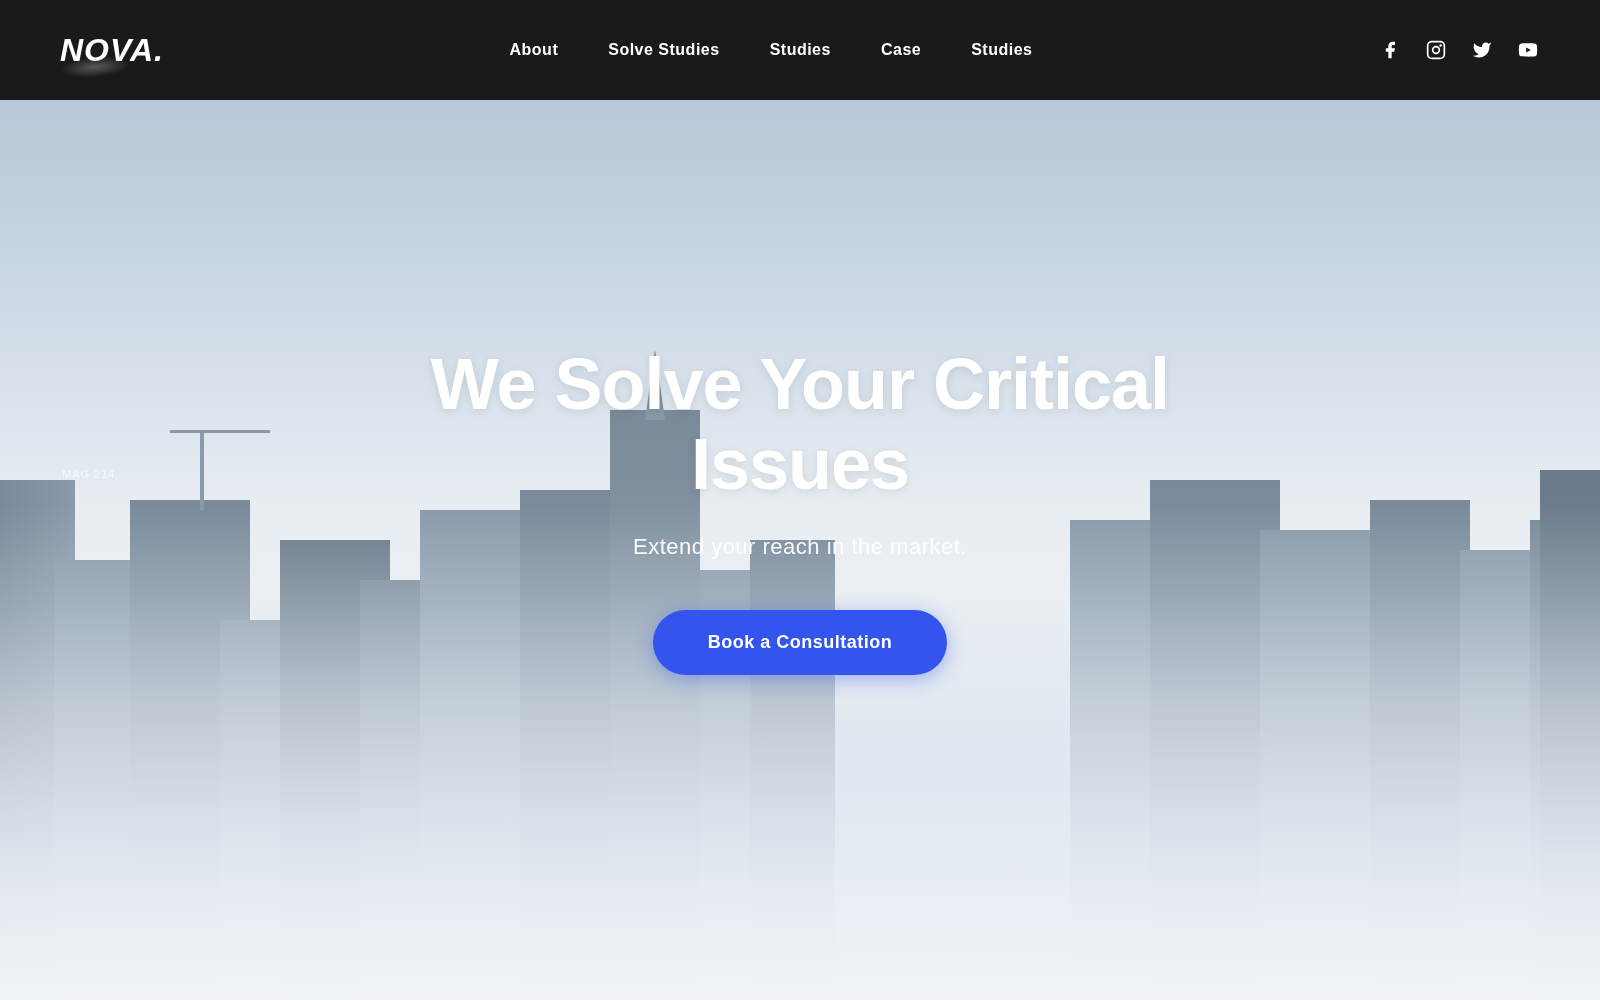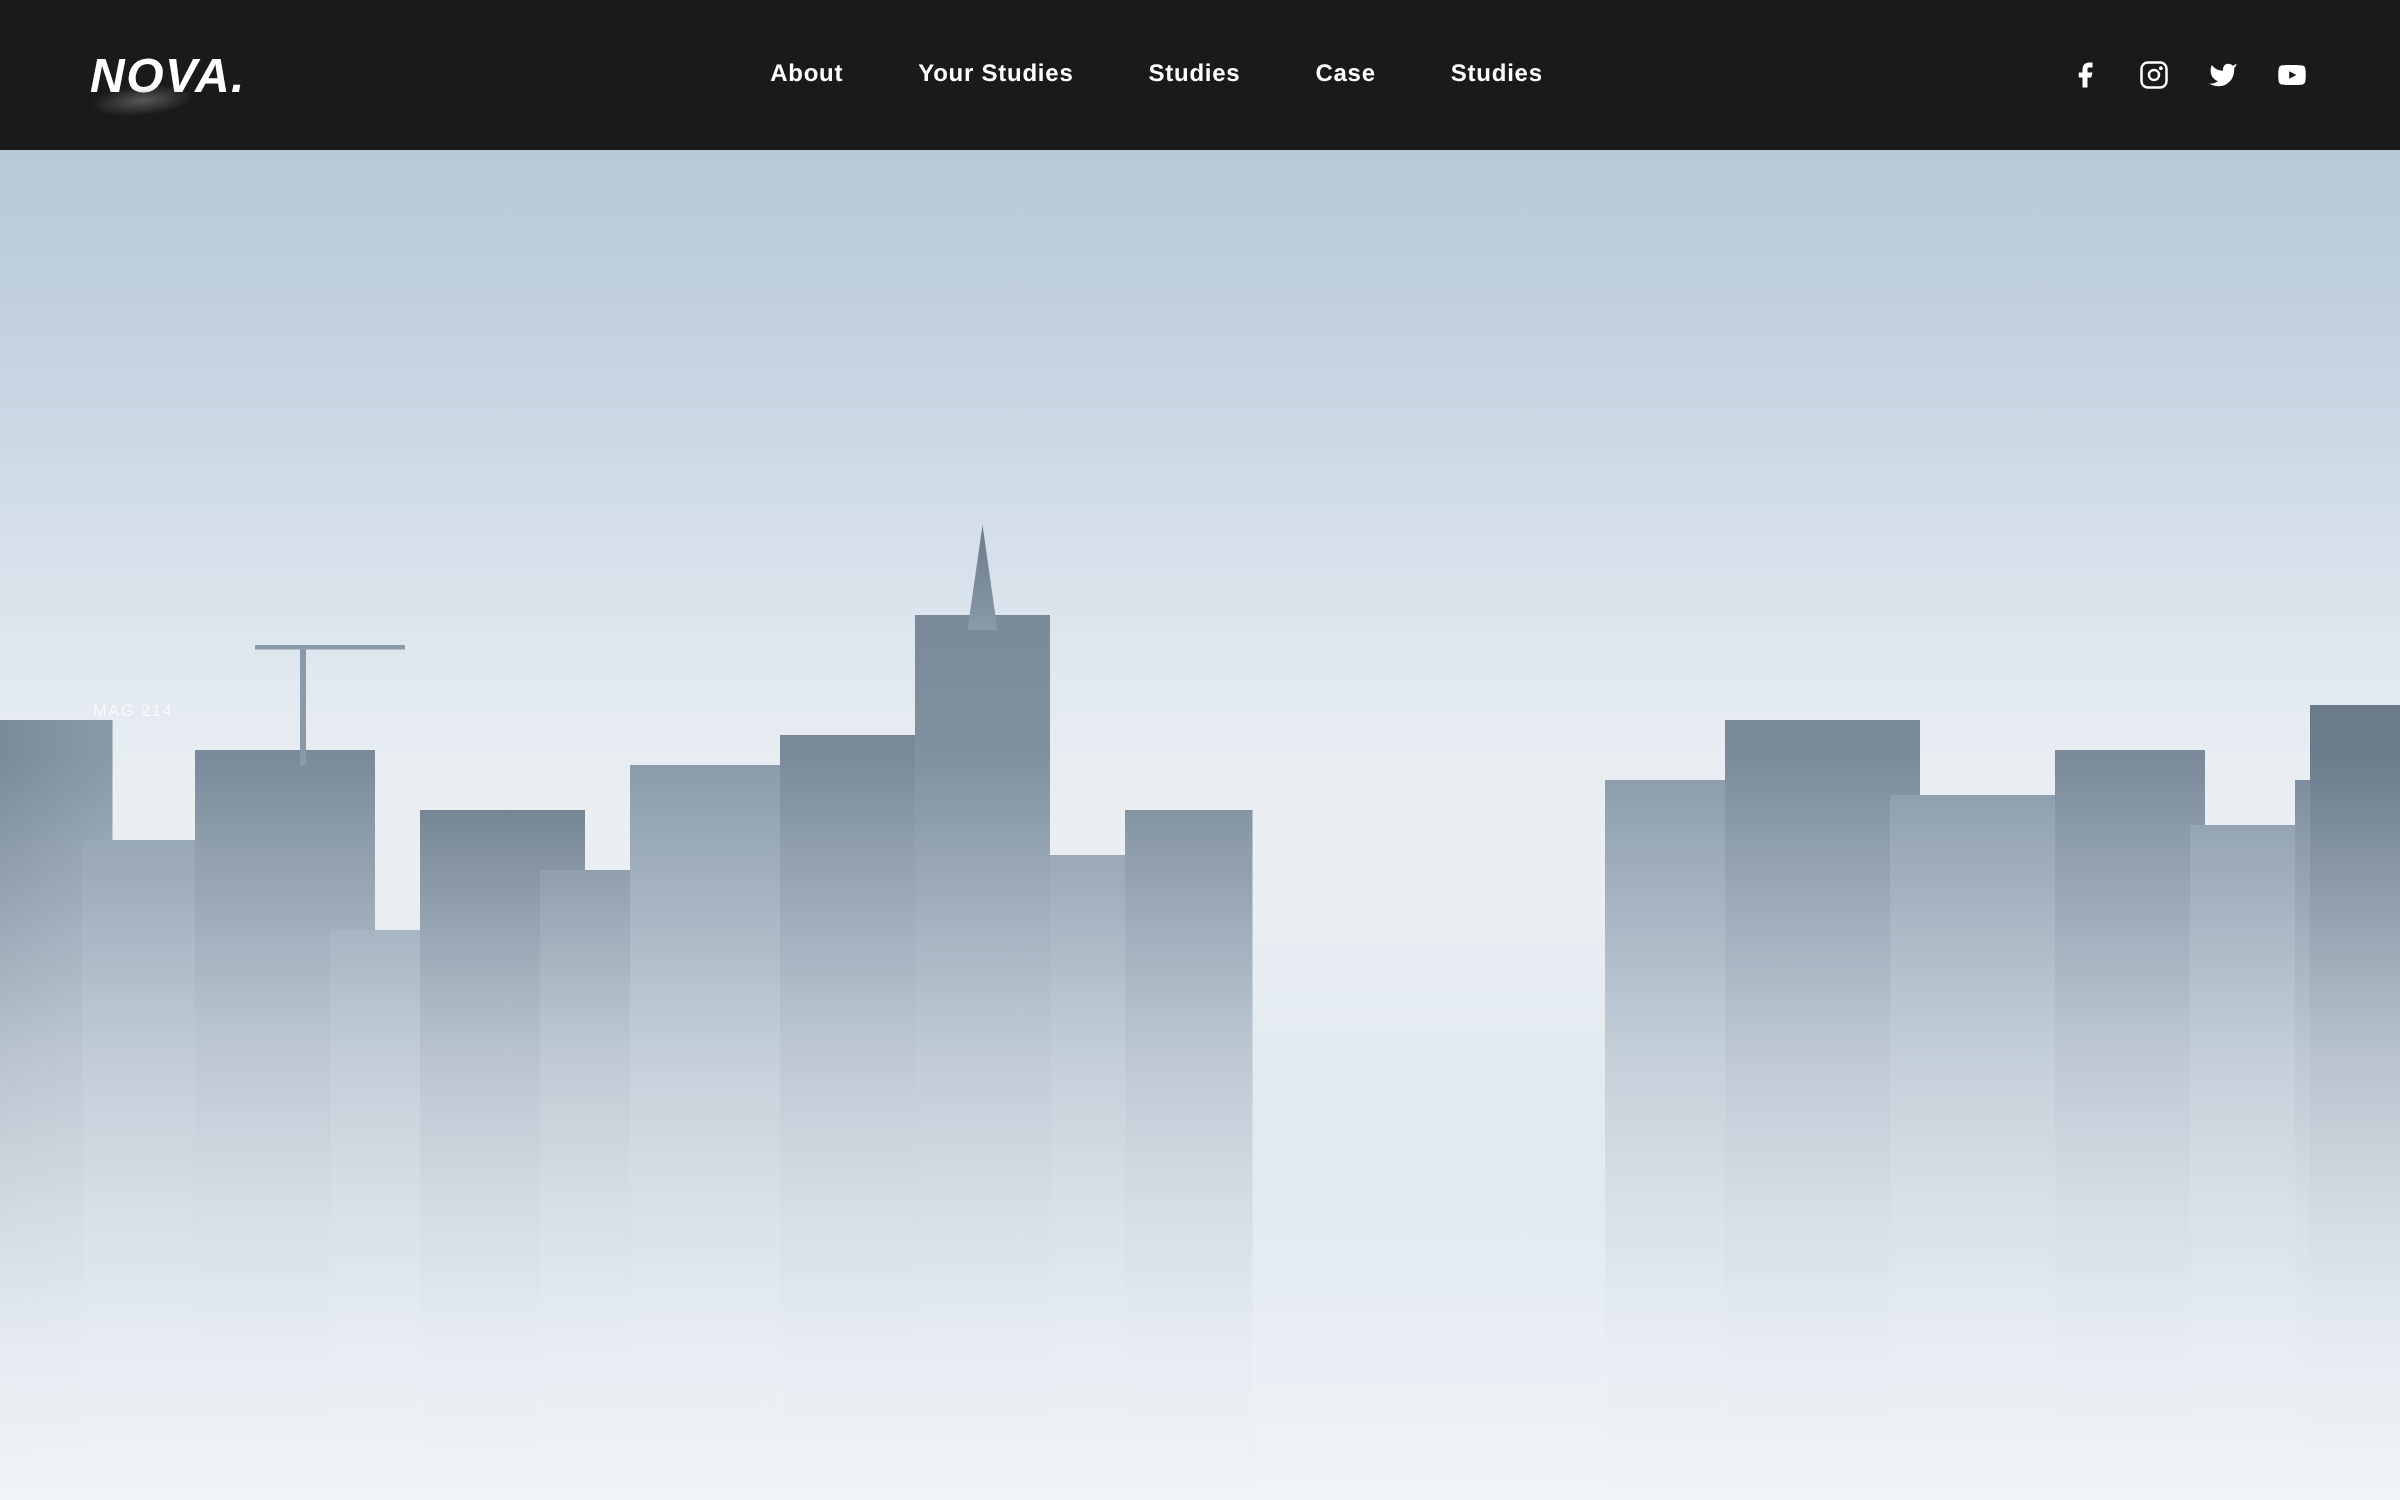--- a/index.html
+++ b/index.html
@@ -292,21 +292,21 @@
 <header class="header">
   <div class="logo-area">
     <div class="logo-text" style="position:relative;">
       <span>NOVA.</span>
       <div class="logo-swoosh"></div>
     </div>
   </div>
 
   <nav class="nav">
     <a href="#">About</a>
-    <a href="#">Your Studies</a>
+    <a href="#">Solve Studies</a>
     <a href="#">Studies</a>
     <a href="#">Case</a>
     <a href="#">Studies</a>
   </nav>
 
   <div class="social-icons">
 
     <div class="social-icon">
       <svg viewBox="0 0 24 24" xmlns="http://www.w3.org/2000/svg">
         <path d="M18 2h-3a5 5 0 0 0-5 5v3H7v4h3v8h4v-8h3l1-4h-4V7a1 1 0 0 1 1-1h3z"></path>
@@ -371,13 +371,18 @@
     <div class="crane">
       <div class="crane-mast"></div>
       <div class="crane-arm"></div>
     </div>
 
     <div class="mag-label">MAG 214</div>
   </div>
 
   <div class="fog-layer"></div>
 
+  <div class="hero-content">
+    <h1 class="hero-headline">We Solve Your Critical Issues</h1>
+    <p class="hero-subheadline">Extend your reach in the market.</p>
+    <button class="cta-button">Book a Consultation</button>
+  </div>
 </section>
 
 </body></html>

